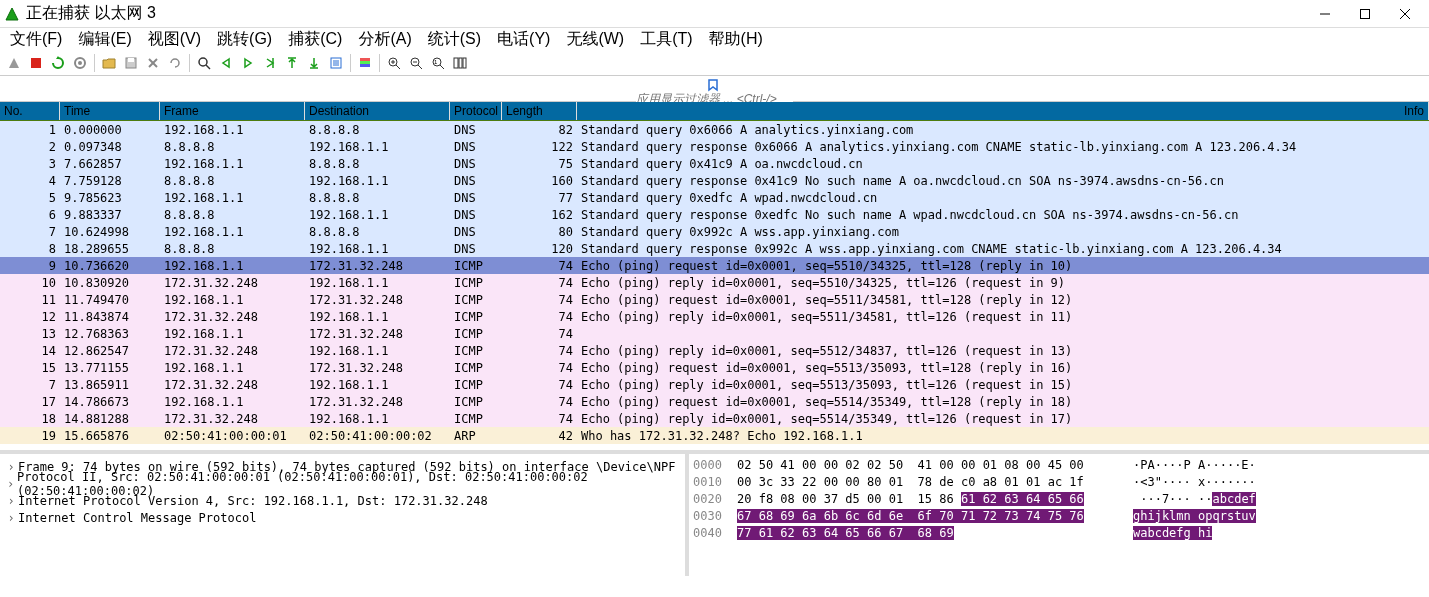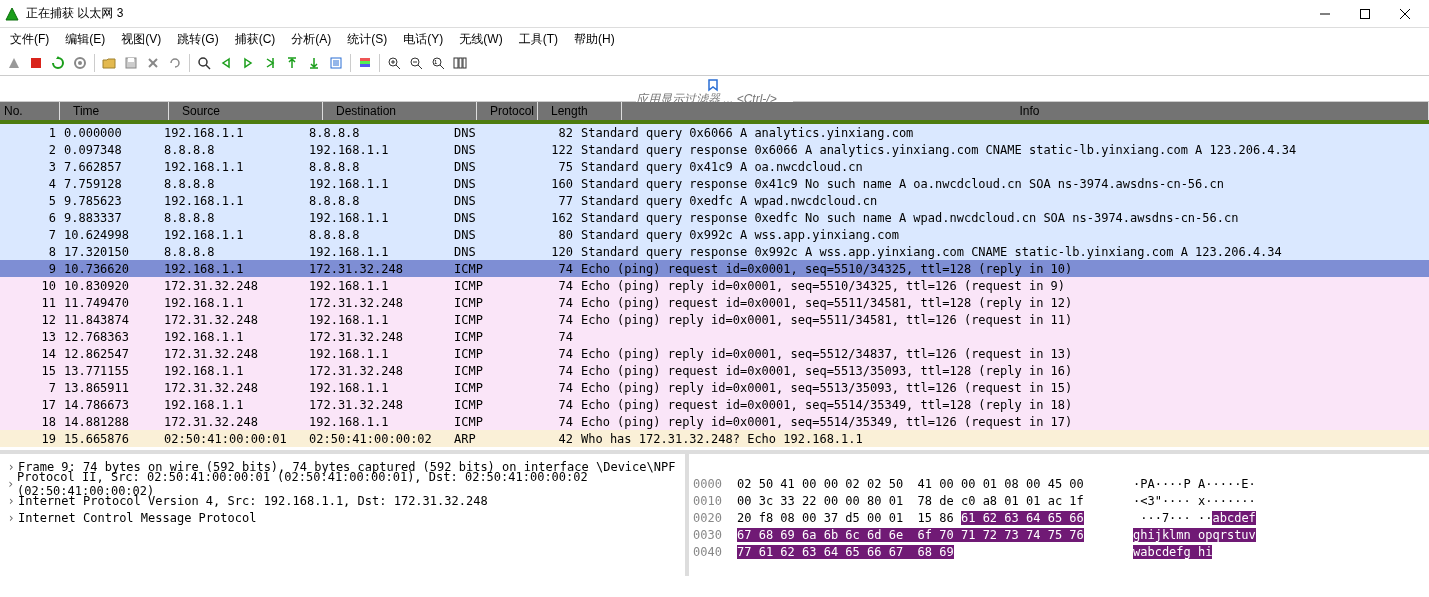--- a/index.html
+++ b/index.html
@@ -1,53 +1,53 @@
 <!DOCTYPE html>
 <html><head>
 <meta charset="utf-8">
 <style>
 * { margin: 0; padding: 0; box-sizing: border-box; }
 body { font-family: "Microsoft YaHei", "Segoe UI", Arial, sans-serif; font-size: 12px; background: #fff; overflow: hidden; width: 1429px; height: 597px; }
 .titlebar { display: flex; align-items: center; height: 28px; padding: 0 4px; border-bottom: 1px solid #ddd; }
 .titlebar-icon { width: 16px; height: 16px; margin-right: 6px; }
-.titlebar-title { flex: 1; font-size: 12px; }
+.titlebar-title { flex: 1; font-size: 16px; }
 .win-controls { display: flex; }
 .win-btn { width: 40px; height: 28px; display: flex; align-items: center; justify-content: center; font-family: "Segoe MDL2 Assets", sans-serif; font-size: 14px; cursor: pointer; }
 .menubar { display: flex; height: 22px; align-items: center; padding: 0 2px; }
-.menu-item { padding: 2px 8px; cursor: pointer; font-size: 12px; }
+.menu-item { padding: 2px 8px; cursor: pointer; font-size: 16px; }
 .toolbar { display: flex; height: 26px; align-items: center; padding: 2px 4px; gap: 2px; border-bottom: 1px solid #ccc; }
 .tb-btn { width: 20px; height: 20px; display: flex; align-items: center; justify-content: center; cursor: pointer; border-radius: 2px; }
 .tb-sep { width: 1px; height: 18px; background: #ccc; margin: 0 2px; }
 .filter-bar { display: flex; height: 26px; align-items: center; padding: 2px 4px; background: #fff; border-bottom: 1px solid #ccc; flex-direction: column; }
 .filter-icon { width: 16px; height: 16px; margin-right: 4px; display: flex; align-items: center; justify-content: center; }
 .filter-input { flex: 1; height: 20px; border: none; outline: none; font-size: 12px; font-style: italic; color: #888; }
 .filter-go { width: 32px; height: 18px; background: #1e7be0; color: #fff; display: flex; align-items: center; justify-content: center; margin-right: 4px; font-size: 12px; cursor: pointer; border-radius: 2px; }
 .filter-plus { width: 16px; height: 18px; display: flex; align-items: center; justify-content: center; cursor: pointer; font-size: 14px; }
 .packet-list { height: 348px; overflow-y: scroll; overflow-x: scroll; font-family: Consolas, monospace; font-size: 12px; position: relative; }
-.packet-header { display: flex; background: #737373; border-bottom: 4px solid #4d7c0f; position: sticky; top: 0; font-family: "Segoe UI", Arial, sans-serif; gap: 9px; }
+.packet-header { display: flex; background: #0369a1; border-bottom: 1px solid #4d7c0f; position: sticky; top: 0; font-family: "Segoe UI", Arial, sans-serif; }
 .packet-header .col { padding: 2px 4px; border-right: 1px solid #ddd; font-weight: normal; cursor: pointer; }
 .packet-row { display: flex; height: 17px; align-items: center; white-space: nowrap; cursor: pointer; }
 .packet-row .col { padding: 0 4px; overflow: hidden; }
 .col-no { width: 60px; text-align: right; }
 .col-time { width: 100px; }
 .col-src { width: 145px; }
 .col-dst { width: 145px; }
 .col-proto { width: 52px; }
 .col-len { width: 75px; text-align: right; }
 .col-info { flex: 1; }
-.packet-header .col-info { text-align: center; }
+.packet-header .col-info { text-align: right; }
 .bg-dns { background: #dae8ff; }
 .bg-icmp { background: #fae5f8; }
 .bg-arp { background: #faf0d7; }
 .selected { background: #7e8ed4 !important; color: #000; }
 .details-bytes { display: flex; height: 126px; border-top: 4px solid #ddd; }
 .details-pane { flex: 1; overflow: auto; font-family: Consolas, monospace; font-size: 12px; padding: 4px; border-right: 4px solid #ddd; }
 .tree-item { display: flex; align-items: center; height: 17px; cursor: pointer; }
 .tree-caret { width: 14px; display: inline-block; color: #666; text-align: center; }
-.bytes-pane { width: 740px; overflow: auto; font-family: Consolas, monospace; font-size: 12px; padding: 4px; white-space: pre; margin-top: 19px; }
+.bytes-pane { width: 740px; overflow: auto; font-family: Consolas, monospace; font-size: 12px; padding: 4px; white-space: pre; }
 .byte-line { display: flex; height: 17px; }
 .byte-offset { width: 44px; color: #888; }
 .byte-hex { width: 396px; }
 .byte-ascii { width: 140px; }
 .hl { background: #701a75; color: #fff; }
 svg { display: block; }
 </style>
 </head>
 <body>
 
@@ -233,21 +233,21 @@
         <path d="M2 5 L10 5 M7 2 L10 5 L7 8" fill="none" stroke="#fff" stroke-width="1.5"></path>
       </svg>
     </div>
   <div class="filter-plus">+</div>
 </div>
 
 <div class="packet-list">
   <div class="packet-header">
     <div class="col col-no" style="text-align:left">No.</div>
     <div class="col col-time">Time</div>
-    <div class="col col-src">Source</div>
+    <div class="col col-src">Frame</div>
     <div class="col col-dst">Destination</div>
     <div class="col col-proto">Protocol</div>
     <div class="col col-len" style="text-align:left">Length</div>
     <div class="col col-info">Info</div>
   </div>
   <div id="packet-rows">
       <div class="packet-row bg-dns">
         <div class="col col-no">1</div>
         <div class="col col-time">0.000000</div>
         <div class="col col-src">192.168.1.1</div>
@@ -305,21 +305,21 @@
         <div class="col col-no">7</div>
         <div class="col col-time">10.624998</div>
         <div class="col col-src">192.168.1.1</div>
         <div class="col col-dst">8.8.8.8</div>
         <div class="col col-proto">DNS</div>
         <div class="col col-len">80</div>
         <div class="col col-info">Standard query 0x992c A wss.app.yinxiang.com</div>
       </div>
       <div class="packet-row bg-dns">
         <div class="col col-no">8</div>
-        <div class="col col-time">17.320150</div>
+        <div class="col col-time">18.289655</div>
         <div class="col col-src">8.8.8.8</div>
         <div class="col col-dst">192.168.1.1</div>
         <div class="col col-proto">DNS</div>
         <div class="col col-len">120</div>
         <div class="col col-info">Standard query response 0x992c A wss.app.yinxiang.com CNAME static-lb.yinxiang.com A 123.206.4.34</div>
       </div>
       <div class="packet-row selected">
         <div class="col col-no">9</div>
         <div class="col col-time">10.736620</div>
         <div class="col col-src">192.168.1.1</div>

